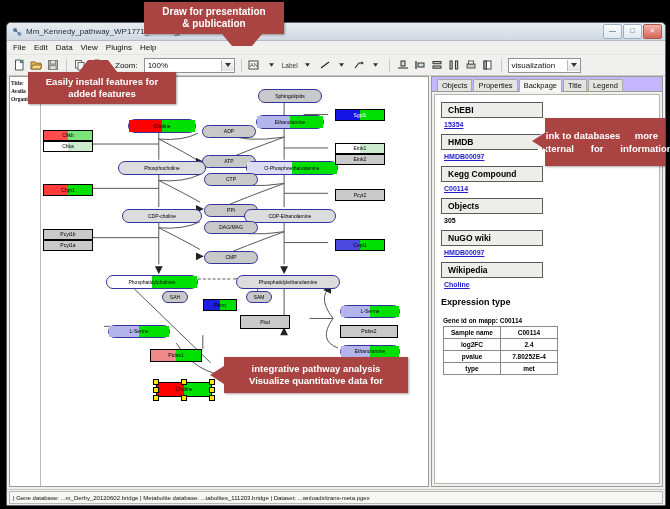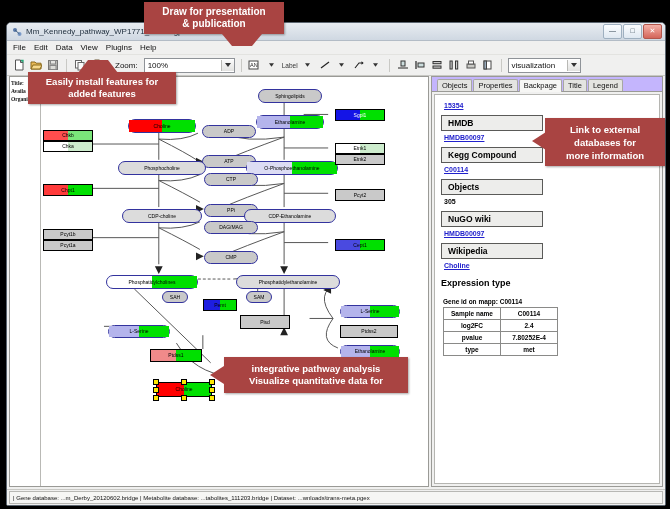--- a/index.html
+++ b/index.html
@@ -508,20 +508,21 @@
       <div class="sidebar">
         <div class="tabs">
           <span class="tab">Objects</span>
           <span class="tab">Properties</span>
           <span class="tab sel">Backpage</span>
           <span class="tab">Title</span>
           <span class="tab">Legend</span>
         </div>
 
         <div class="backpage">
+          <div class="dbhead">ChEBI</div>
           <a class="dblink" href="#">15354</a>
 
           <div class="dbhead">HMDB</div>
           <a class="dblink" href="#">HMDB00097</a>
 
           <div class="dbhead">Kegg Compound</div>
           <a class="dblink" href="#">C00114</a>
 
           <div class="dbhead">Objects</div>
           <span class="dbplain">305</span>
@@ -569,21 +570,21 @@
     <span>&amp; publication</span>
   </div>
   <div style="position:absolute;left:222px;top:34px;width:20px;height:0;border-left:10px solid transparent;border-right:10px solid transparent;border-top:12px solid #a94442;z-index:41;"></div>
 
   <div class="callout" style="left:28px;top:72px;width:148px;height:32px;font-size:9.5px;line-height:12px;flex-direction:column;">
     <span>Easily install features for</span>
     <span>added features</span>
   </div>
   <div style="position:absolute;left:78px;top:60px;width:20px;height:0;border-left:10px solid transparent;border-right:10px solid transparent;border-bottom:13px solid #a94442;z-index:41;"></div>
 
-  <div class="callout" style="left:545px;top:118px;width:120px;height:48px;font-size:9.5px;line-height:13px;flex-direction:column;">
+  <div class="callout" style="left:545px;top:118px;width:120px;height:48px;font-size:9.5px;line-height:13px;flex-direction:row;">
     <span>Link  to external</span>
     <span>databases  for</span>
     <span>more information</span>
   </div>
   <div style="position:absolute;left:532px;top:132px;width:0;height:0;border-top:9px solid transparent;border-bottom:9px solid transparent;border-right:14px solid #a94442;z-index:41;"></div>
 
   <div class="callout" style="left:224px;top:357px;width:184px;height:36px;font-size:9.5px;line-height:12px;flex-direction:column;">
     <span>integrative pathway analysis</span>
     <span>Visualize quantitative data  for</span>
   </div>

